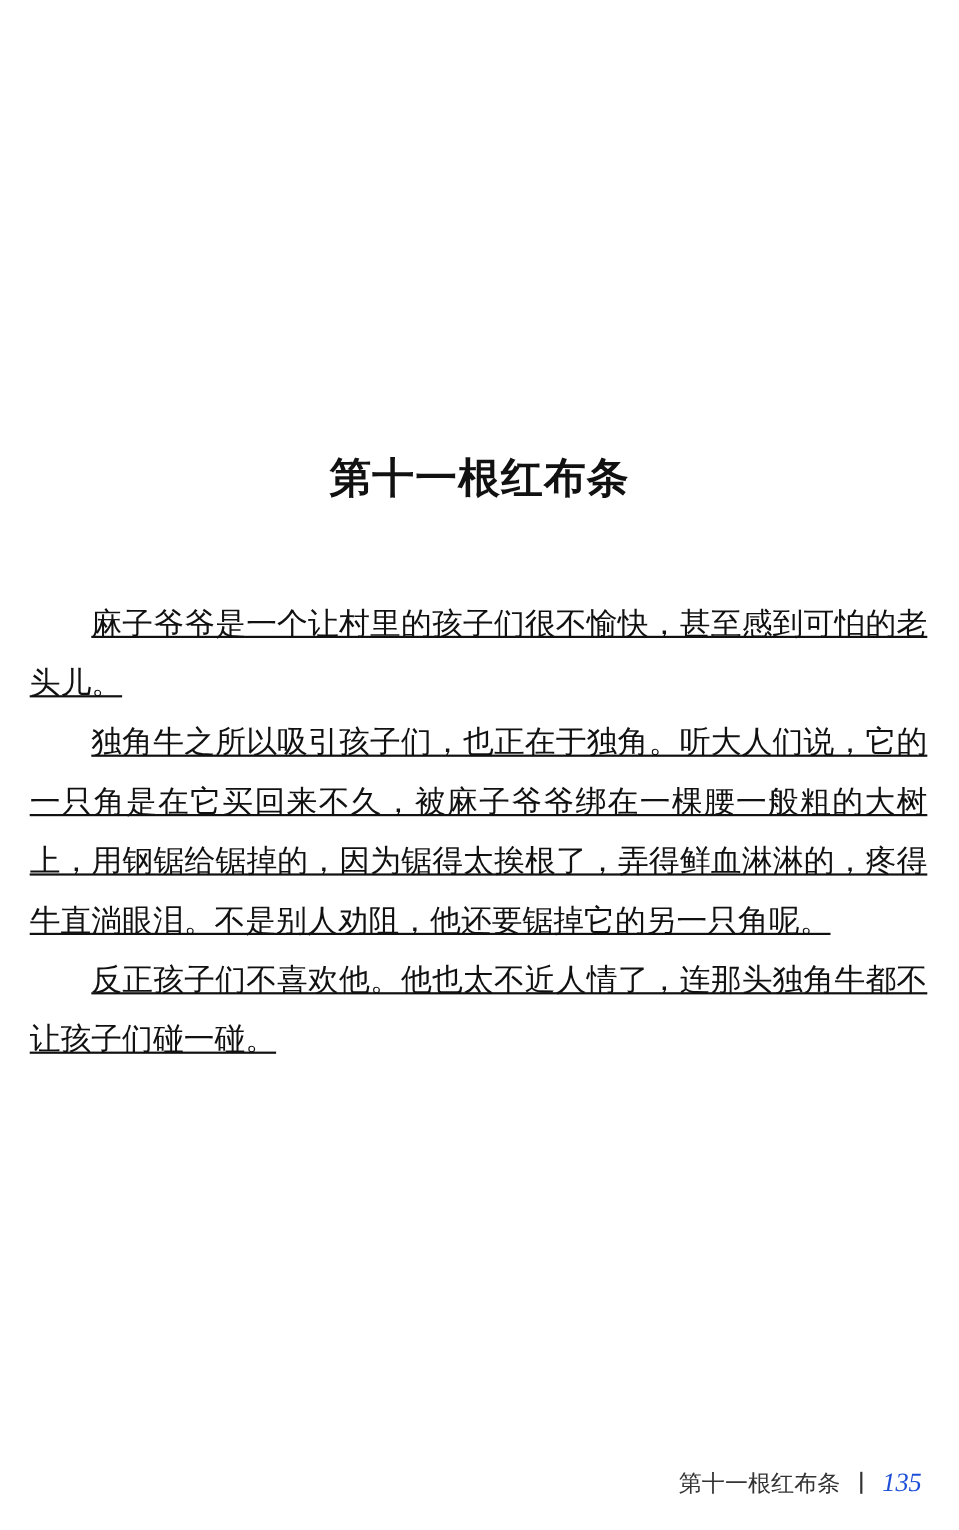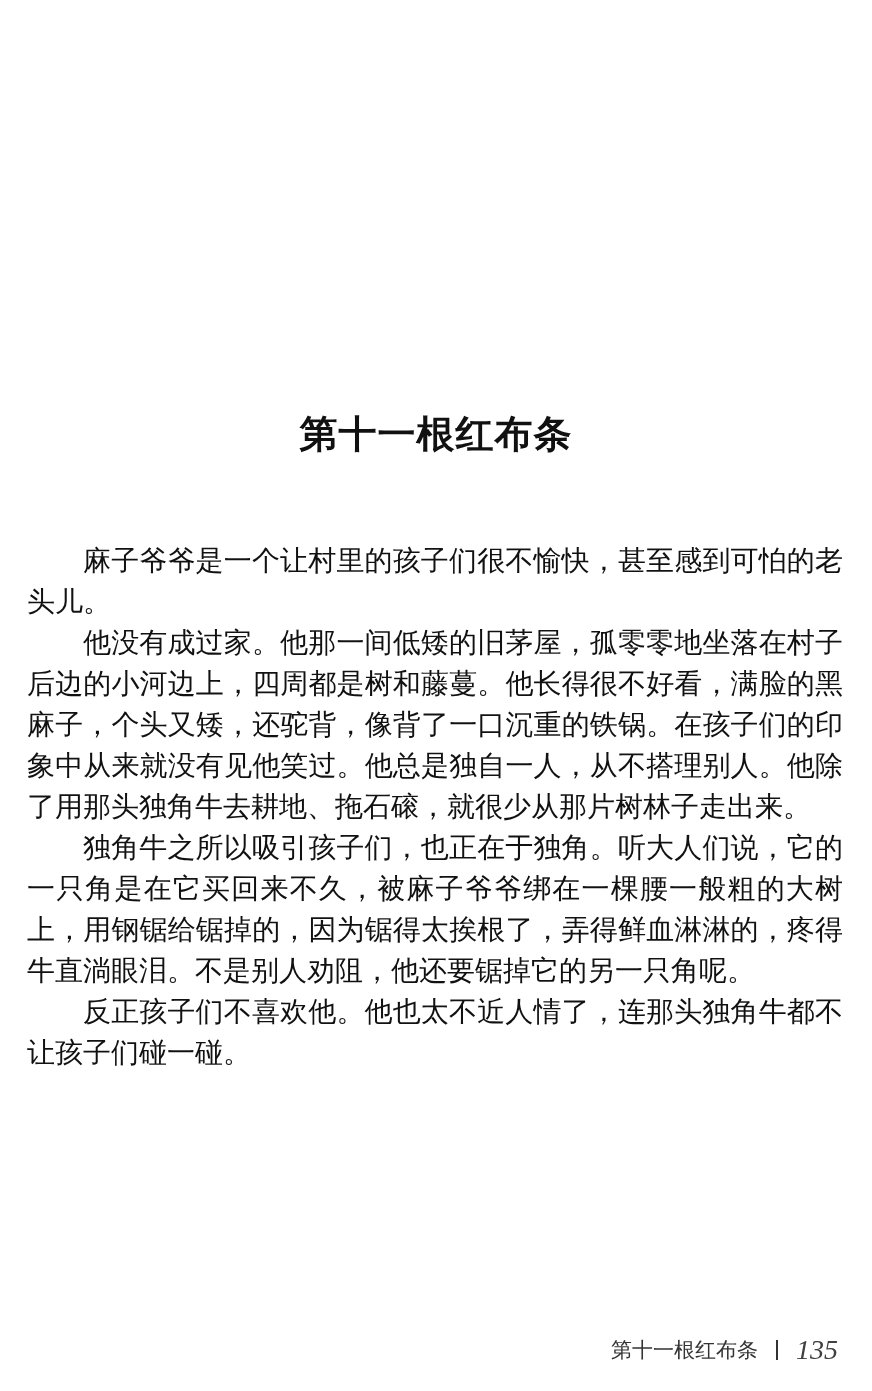--- a/index.html
+++ b/index.html
@@ -36,26 +36,27 @@
     }
     .body-text {
       position: absolute;
       top: 540px;
       left: 27px;
       width: 816px;
     }
     .para {
       margin: 0;
       font-size: 28px;
-      line-height: 41px;
+      line-height: 54px;
       text-indent: 56px;
       text-align: justify;
       text-align-last: left;
       letter-spacing: 0px;
       word-break: break-all;
+      text-decoration: underline;
     }
     .footer {
       position: absolute;
       top: 1334px;
       right: 34px;
       display: flex;
       align-items: center;
       color: #333;
     }
     .running-head {
@@ -66,33 +67,32 @@
     .footer-sep {
       display: inline-block;
       width: 2px;
       height: 20px;
       background: #333;
       margin: 0 18px 0 18px;
     }
     .page-number {
       font-family: "Liberation Serif", "DejaVu Serif", serif;
       font-style: italic;
-      font-size: 28px;
-      color: #404040;
+      font-size: 24px;
+      color: #1d4ed8;
     }
   </style>
 </head>
 <body>
 
 <div class="page">
   <h1 class="chapter-title">第十一根红布条</h1>
 
   <div class="body-text">
     <p class="para">麻子爷爷是一个让村里的孩子们很不愉快，甚至感到可怕的老头儿。</p>
-    <p class="para">他没有成过家。他那一间低矮的旧茅屋，孤零零地坐落在村子后边的小河边上，四周都是树和藤蔓。他长得很不好看，满脸的黑麻子，个头又矮，还驼背，像背了一口沉重的铁锅。在孩子们的印象中从来就没有见他笑过。他总是独自一人，从不搭理别人。他除了用那头独角牛去耕地、拖石磙，就很少从那片树林子走出来。</p>
     <p class="para">独角牛之所以吸引孩子们，也正在于独角。听大人们说，它的一只角是在它买回来不久，被麻子爷爷绑在一棵腰一般粗的大树上，用钢锯给锯掉的，因为锯得太挨根了，弄得鲜血淋淋的，疼得牛直淌眼泪。不是别人劝阻，他还要锯掉它的另一只角呢。</p>
     <p class="para">反正孩子们不喜欢他。他也太不近人情了，连那头独角牛都不让孩子们碰一碰。</p>
   </div>
 
   <div class="footer">
     <span class="running-head">第十一根红布条</span>
     <span class="footer-sep"></span>
     <span class="page-number">135</span>
   </div>
 </div>

